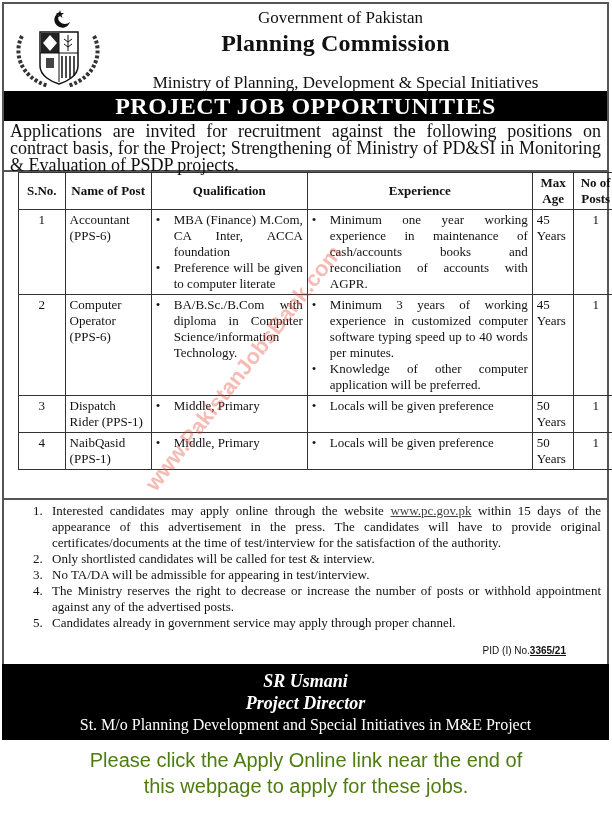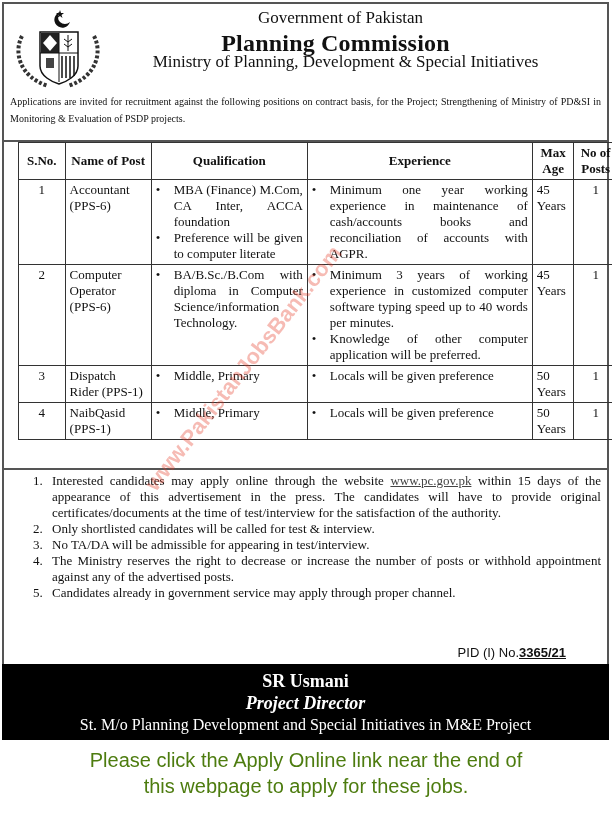--- a/index.html
+++ b/index.html
@@ -2,43 +2,43 @@
 <html><head>
 <meta charset="utf-8">
 <style>
   html, body { margin:0; padding:0; background:#fff; }
   body { width:612px; height:813px; position:relative; overflow:hidden; font-family:"Liberation Serif", serif; color:#111; }
   .ad { position:absolute; left:2px; top:2px; width:607px; height:702px; border:2px solid #555; box-sizing:border-box; }
   .header { position:relative; height:87px; }
   .emblem { position:absolute; left:4px; top:2px; width:100px; height:84px; }
   .h-gov { position:absolute; left:0; right:8px; top:4px; text-align:center; font-size:17px; padding-left:78px; }
   .h-pc { position:absolute; left:0; right:0; top:26px; text-align:center; font-size:24px; font-weight:bold; padding-left:60px; letter-spacing:0.2px; }
-  .h-min { position:absolute; left:0; right:0; top:48px; text-align:center; font-size:17px; padding-left:80px; }
+  .h-min { position:absolute; left:0; right:0; top:69px; text-align:center; font-size:17px; padding-left:80px; }
   .banner { background:#000; color:#fff; text-align:center; font-size:24px; font-weight:bold; height:30px; line-height:30px; letter-spacing:0.5px; }
-  .intro { font-size:10px; line-height:17px; padding:2px 6px 0 6px; text-align:justify; height:47px; border-bottom:2px solid #555; }
+  .intro { font-size:18px; line-height:17px; padding:2px 6px 0 6px; text-align:justify; height:47px; border-bottom:2px solid #555; }
   table.jobs { border-collapse:collapse; width:600px; margin:0 0 0 14px; font-size:13px; }
   table.jobs th, table.jobs td { border:1px solid #333; vertical-align:top; padding:2px 4px; line-height:16px; }
   table.jobs th { font-weight:bold; text-align:center; vertical-align:middle; }
   .c-sno { width:37px; text-align:center; }
   .c-name { width:76px; }
   .c-qual { width:145px; }
   .c-exp { width:213px; }
   .c-age { width:32px; }
   .c-posts { width:34px; text-align:center; }
   .bl { display:flex; text-align:justify; }
   .bl .dot { width:18px; flex:none; }
   .bl .tx { flex:1; }
   .notes { font-size:13px; line-height:16px; padding:3px 6px 0 24px; border-top:2px solid #555;margin-top:28px; }
   .notes ol { margin:0; padding-left:18px; }
   .notes li { text-align:justify; padding-left:6px; }
   .notes .link { text-decoration:underline; color:#444; }
-  .pid { position:absolute; right:46px; top:645px; font-family:"Liberation Sans", sans-serif; font-size:13px; }
+  .pid { position:absolute; right:46px; top:645px; font-family:"Liberation Sans", sans-serif; font-size:10px; }
   .pid .num { text-decoration:underline; font-weight:bold; }
   .sigbox { position:absolute; left:2px; top:664px; width:607px; height:76px; background:#000; color:#fff; text-align:center; }
-  .sig-name { font-weight:bold; font-size:18px; margin-top:6px; line-height:22px; }
+  .sig-name { font-style:italic; font-weight:bold; font-size:18px; margin-top:6px; line-height:22px; }
   .sig-title { font-style:italic; font-weight:bold; font-size:18px; line-height:22px; }
   .sig-org { font-size:16px; line-height:22px; }
   .cta { position:absolute; left:0; width:612px; top:747px; text-align:center; color:#4d7c0f; font-family:"Liberation Sans", sans-serif; font-size:20px; line-height:26px; }
   .wm { position:absolute; left:140px; top:480px; transform:rotate(-52deg); transform-origin:left top; color:rgba(230,60,40,0.35); font-family:"Liberation Sans", sans-serif; font-size:22px; font-weight:bold; white-space:nowrap; pointer-events:none; }
 </style>
 </head>
 <body>
 
 <div class="ad">
   <div class="header">
@@ -54,20 +54,21 @@
       <line x1="32" y1="47" x2="70" y2="47" stroke="#111"></line>
       <path d="M60 29 V45 M56 33 L60 36 L64 33 M56 38 L60 41 L64 38" stroke="#111" fill="none"></path>
       <rect x="38" y="52" width="8" height="10" fill="#444"></rect>
       <path d="M54 50 V72 M58 50 V72 M62 50 V72 M66 50 V70" stroke="#111" stroke-width="1.5"></path>
     </svg>
     <div class="h-gov">Government of Pakistan</div>
     <div class="h-pc">Planning Commission</div>
     <div class="h-min">Ministry of Planning, Development &amp; Special Initiatives</div>
   </div>
 
+  <div class="banner">PROJECT JOB OPPORTUNITIES</div>
 
   <div class="intro">Applications are invited for recruitment against the following positions on contract basis, for the Project; Strengthening of Ministry of PD&amp;SI in Monitoring &amp; Evaluation of PSDP projects.</div>
 
   <table class="jobs">
     <thead>
       <tr>
         <th class="c-sno">S.No.</th>
         <th class="c-name">Name of Post</th>
         <th class="c-qual">Qualification</th>
         <th class="c-exp">Experience</th>

